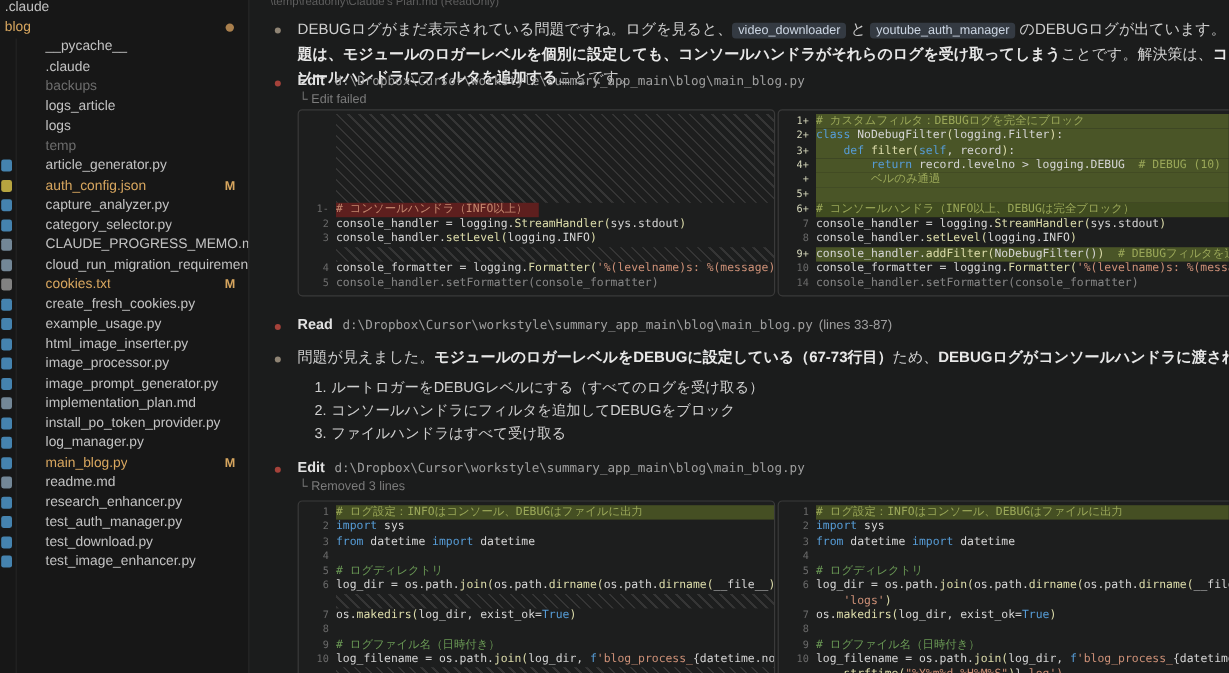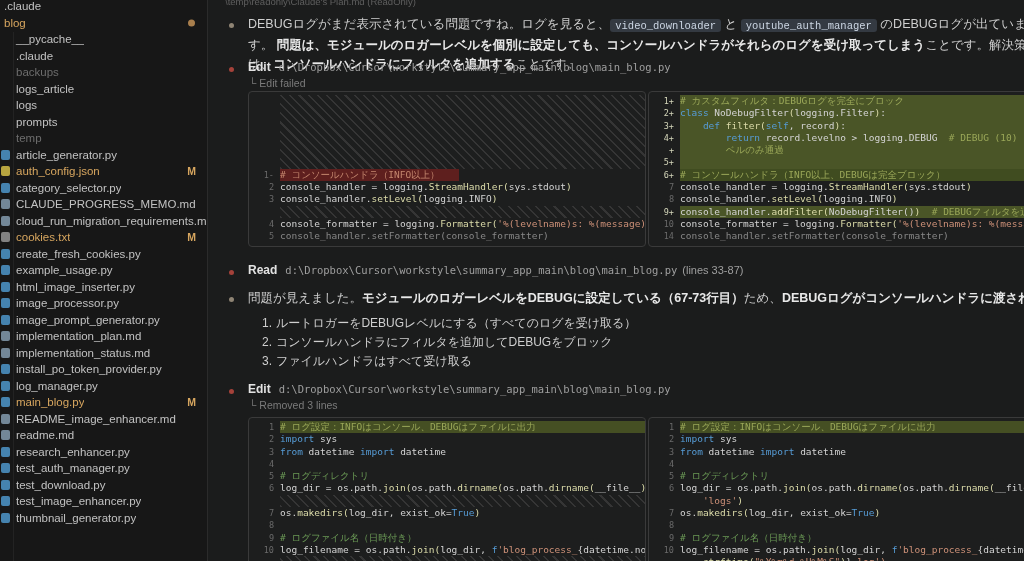--- a/index.html
+++ b/index.html
@@ -13,38 +13,38 @@
     position:absolute;left:0;top:0;width:207px;bottom:0;
     background:#171717;border-right:1px solid #2b2b2b;overflow:hidden;
   }
   #sidebar .guide{position:absolute;left:13px;top:32px;bottom:0;width:1px;background:#232323}
   #file-list{margin-top:-2px;position:relative}
   .sb-row{position:relative;height:16.5px;display:flex;align-items:center;cursor:pointer}
   .sb-label{font-size:11.5px;color:#c2c2c2;white-space:nowrap;overflow:hidden}
   .sb-row.dim .sb-label{color:#6d6d6d}
   .sb-row.modified .sb-label{color:#d7a65f}
   .ind0{padding-left:4px}
-  .ind1{padding-left:16px}
+  .ind1{padding-left:38px}
   .sb-ico{position:absolute;left:1px;top:50%;transform:translateY(-50%);width:9px;height:10px;border-radius:2px;opacity:.9}
   .ico-py{background:#4a8fc0}
   .ico-json{background:#c9b545}
   .ico-md{background:#7d93a5}
   .ico-txt{background:#8e8e8e}
   .sb-badge{position:absolute;right:11px;top:50%;transform:translateY(-50%);color:#d7a65f;font-size:10.5px;font-weight:700}
   .sb-dot{position:absolute;right:12px;top:50%;transform:translateY(-50%);width:7px;height:7px;border-radius:50%;background:#a97f4d}
   
   #chat{position:absolute;left:208px;top:0;right:0;bottom:0;background:#1b1c1c}
   .tabpath{position:absolute;left:17px;top:-4px;font-size:9.5px;color:#5f5f5f;white-space:nowrap}
   .bullet{position:absolute;width:5px;height:5px;border-radius:50%}
   .b-text{background:#8f8474}
   .b-tool{background:#a5423a}
   .para{position:absolute;font-size:12.5px;line-height:19.5px;color:#cfcfcf}
   .para .bold{font-weight:700;color:#e8e8e8}
   .chip{
-    font-family:Liberation Mono, monospace;font-size:10.5px;
+    font-family:Liberation Sans, sans-serif;font-size:10.5px;
     background:#343a42;color:#ccd6e3;padding:0.5px 5px;border-radius:3px;
   }
   .nowrap{white-space:nowrap;overflow:hidden}
   .tool-row{position:absolute;font-size:12px;color:#e2e2e2;white-space:nowrap;cursor:pointer}
   .tool-name{font-weight:700}
   .tool-path{font-family:"DejaVu Sans Mono",monospace;font-size:10.5px;color:#9f9f9f;margin-left:8px}
   .tool-suffix{font-size:11px;color:#9f9f9f;margin-left:5px}
   .tool-status{position:absolute;font-size:10.5px;color:#7b7b7b;white-space:nowrap}
   .list-item{position:absolute;font-size:12px;color:#cfcfcf;white-space:nowrap}
   .list-num{margin-right:4px;color:#cfcfcf}
@@ -52,21 +52,21 @@
   .panel{
     position:absolute;background:#1d1e1e;border:1px solid #3a3a3a;border-radius:4px;
     padding:3px 0;overflow:hidden;
     font-family:"DejaVu Sans Mono",monospace;font-size:9.5px;
   }
   .crow{display:flex;height:12.3px}
   .gutter{flex:0 0 auto;width:25px;text-align:right;padding-right:6px;color:#6a6a6a;font-size:8.5px;line-height:12.3px}
   .gutter.ghl{color:#d4d6ba}
   .content{white-space:pre;overflow:hidden;line-height:12.3px}
   .grow{flex:1 1 auto}
-  .fit{flex:0 0 auto;padding-right:19px}
+  .fit{flex:0 0 auto;padding-right:9px}
   .hl-add{background:#4a5527}
   .hl-addc{background:#404c20}
   .hl-mod{background:#454f23}
   .hl-del{background:#5e1f1e}
   .hatch{height:100%;background:repeating-linear-gradient(45deg,#353535 0 1.5px,transparent 1.5px 6.5px)}
   
   .tk-txt{color:#d4d4d4}
   .tk-kw{color:#569cd6}
   .tk-fn{color:#dcdcaa}
   .tk-str{color:#ce9178}
@@ -96,37 +96,38 @@
       </div>
       <div class="sb-row dim">
         <span class="sb-label ind1">backups</span>
       </div>
       <div class="sb-row normal">
         <span class="sb-label ind1">logs_article</span>
       </div>
       <div class="sb-row normal">
         <span class="sb-label ind1">logs</span>
       </div>
-      <div class="sb-row normal">
-        <span class="sb-label ind1">prompts</span>
-      </div>
       <div class="sb-row dim">
         <span class="sb-label ind1">temp</span>
       </div>
       <div class="sb-row normal">
         <span class="sb-ico ico-py"></span>
         <span class="sb-label ind1">article_generator.py</span>
       </div>
       <div class="sb-row modified">
         <span class="sb-ico ico-json"></span>
         <span class="sb-label ind1">auth_config.json</span>
         <span class="sb-badge">M</span>
       </div>
       <div class="sb-row normal">
         <span class="sb-ico ico-py"></span>
+        <span class="sb-label ind1">capture_analyzer.py</span>
+      </div>
+      <div class="sb-row normal">
+        <span class="sb-ico ico-py"></span>
         <span class="sb-label ind1">category_selector.py</span>
       </div>
       <div class="sb-row normal">
         <span class="sb-ico ico-md"></span>
         <span class="sb-label ind1">CLAUDE_PROGRESS_MEMO.md</span>
       </div>
       <div class="sb-row normal">
         <span class="sb-ico ico-md"></span>
         <span class="sb-label ind1">cloud_run_migration_requirements.md</span>
       </div>
@@ -153,63 +154,51 @@
       </div>
       <div class="sb-row normal">
         <span class="sb-ico ico-py"></span>
         <span class="sb-label ind1">image_prompt_generator.py</span>
       </div>
       <div class="sb-row normal">
         <span class="sb-ico ico-md"></span>
         <span class="sb-label ind1">implementation_plan.md</span>
       </div>
       <div class="sb-row normal">
-        <span class="sb-ico ico-md"></span>
-        <span class="sb-label ind1">implementation_status.md</span>
-      </div>
-      <div class="sb-row normal">
         <span class="sb-ico ico-py"></span>
         <span class="sb-label ind1">install_po_token_provider.py</span>
       </div>
       <div class="sb-row normal">
         <span class="sb-ico ico-py"></span>
         <span class="sb-label ind1">log_manager.py</span>
       </div>
       <div class="sb-row modified">
         <span class="sb-ico ico-py"></span>
         <span class="sb-label ind1">main_blog.py</span>
         <span class="sb-badge">M</span>
       </div>
       <div class="sb-row normal">
         <span class="sb-ico ico-md"></span>
-        <span class="sb-label ind1">README_image_enhancer.md</span>
-      </div>
-      <div class="sb-row normal">
-        <span class="sb-ico ico-md"></span>
         <span class="sb-label ind1">readme.md</span>
       </div>
       <div class="sb-row normal">
         <span class="sb-ico ico-py"></span>
         <span class="sb-label ind1">research_enhancer.py</span>
       </div>
       <div class="sb-row normal">
         <span class="sb-ico ico-py"></span>
         <span class="sb-label ind1">test_auth_manager.py</span>
       </div>
       <div class="sb-row normal">
         <span class="sb-ico ico-py"></span>
         <span class="sb-label ind1">test_download.py</span>
       </div>
       <div class="sb-row normal">
         <span class="sb-ico ico-py"></span>
         <span class="sb-label ind1">test_image_enhancer.py</span>
-      </div>
-      <div class="sb-row normal">
-        <span class="sb-ico ico-py"></span>
-        <span class="sb-label ind1">thumbnail_generator.py</span>
       </div>
     </div>
 </div>
 
 <div id="chat">
 
   <div class="tabpath">\temp\readonly\Claude's Plan.md (ReadOnly)</div>
 
   <span class="bullet b-text" style="left:21px;top:23px"></span>
   <div class="para" style="left:40px;top:15px;width:790px"><span>DEBUGログがまだ表示されている問題ですね。ログを見ると、</span><span class="chip">video_downloader</span><span> と </span><span class="chip">youtube_auth_manager</span><span> のDEBUGログが出ています。 </span><span class="bold">問題は、モジュールのロガーレベルを個別に設定しても、コンソールハンドラがそれらのログを受け取ってしまう</span><span>ことです。解決策は、</span><span class="bold">コンソールハンドラにフィルタを追加する</span><span>ことです。</span></div>

